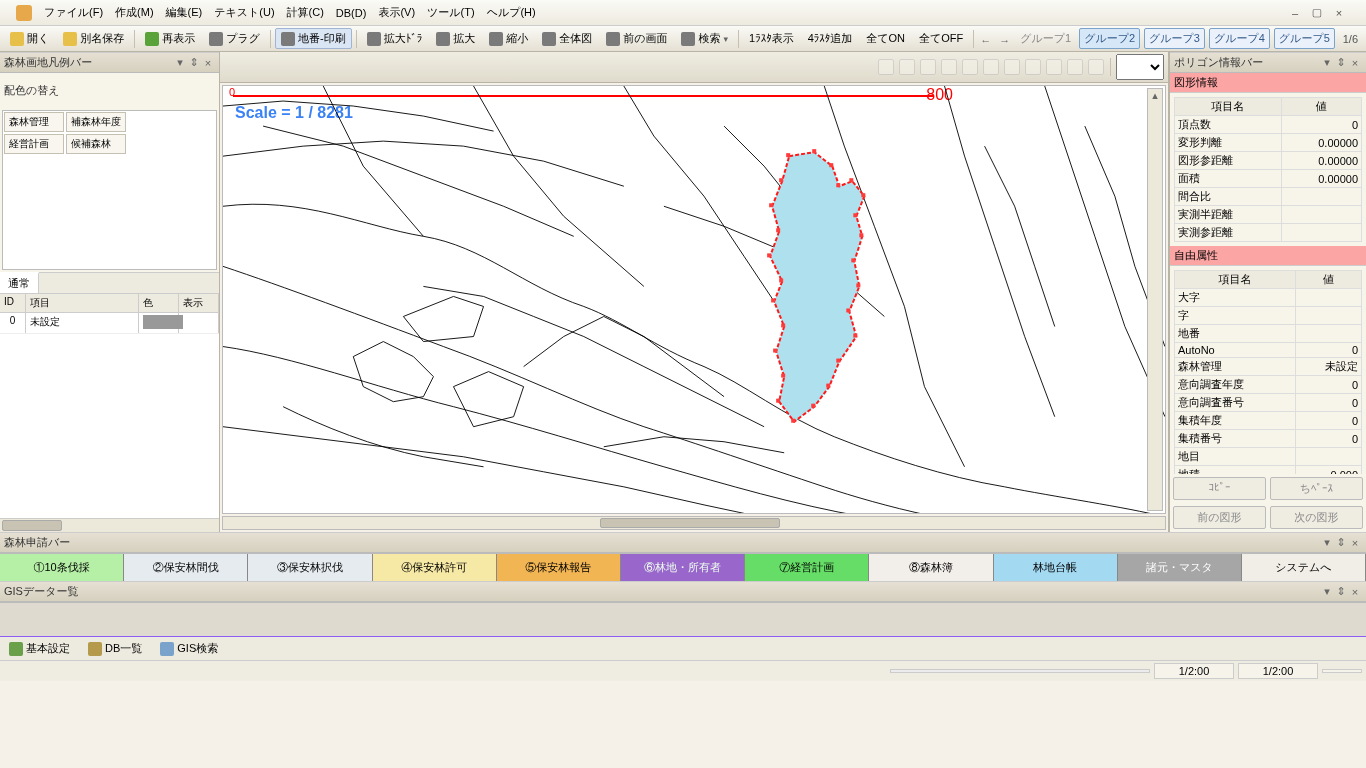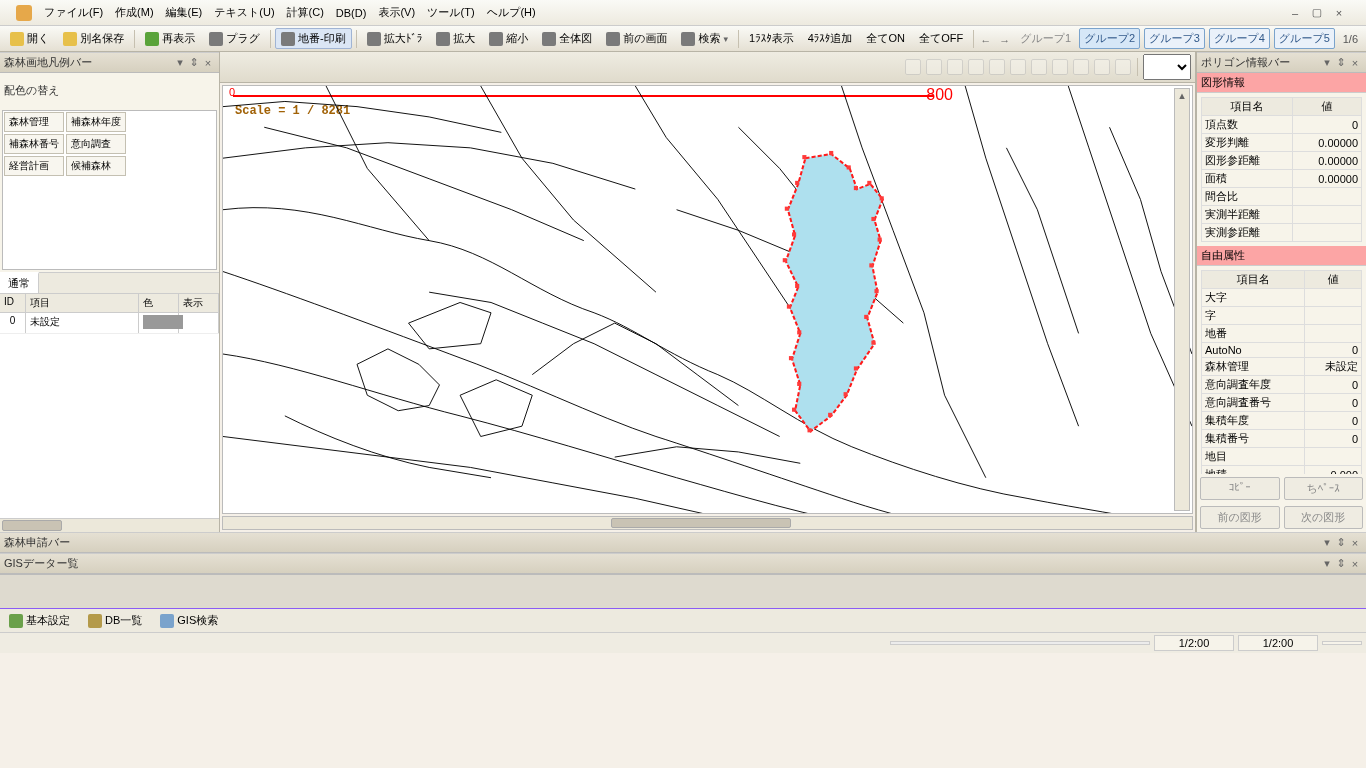--- a/index.html
+++ b/index.html
@@ -60,30 +60,30 @@
 .left .tabstrip .tab { padding: 2px 8px; border-right: 1px solid #ccc; cursor:pointer; }
 .left .tabstrip .tab.active { background:#fff; border-top:2px solid #fff; margin-top:-1px; }
 .left .listgrid { flex:1; background:#fff; border-top:1px solid #ccc; display:flex; flex-direction:column; }
 .left .lhdr { display:flex; background:#edeadf; border-bottom:1px solid #ccc; }
 .left .lcell { padding:2px 4px; border-right:1px solid #ccc; font-size:10px; }
 .left .lrow { display:flex; border-bottom:1px solid #eee; }
 .left .swatch { width:40px; height:14px; background:#999; display:inline-block; }
 
 .center { flex: 1; display:flex; flex-direction:column; border-right:1px solid #b8b4a6; }
 .map { flex:1; position:relative; background:#fff; overflow:hidden; border:1px solid #bbb; margin:2px; }
-.scaletext { position:absolute; top:18px; left:12px; color:#a16207; font-weight:bold; font-size:12px;font-family:Liberation Mono, monospace; }
+.scaletext { position:absolute; top:18px; left:12px; color:#3b82f6; font-weight:bold; font-size:16px; }
 .scalebar { position:absolute; top:9px; left:10px; height:8px; width:700px; }
 .scalebar .ticks { position:absolute; top:0; left:0; width:100%; height:100%; border-top:2px solid #ff0000; }
 .scalebar .lbl0 { position:absolute; top:-9px; left:-4px; color:#f00; font-size:11px; }
 .scalebar .lbl1 { position:absolute; top:-9px; right:-20px; color:#f00; font-size:16px; }
 .mapsvg { position:absolute; inset:0; }
 .hscroll { height:14px; background:#ece8da; border:1px solid #bbb; margin:0 2px 2px 2px; position:relative; }
 .hscroll .thumb { position:absolute; left:40%; width:180px; top:1px; bottom:1px; background:#c9c3b4; border:1px solid #aaa; border-radius:2px; }
 
-.right { width: 170px; display:flex; flex-direction:column; background:#f7f4ea; border-left:1px solid #b8b4a6; }
+.right { width: 197px; display:flex; flex-direction:column; background:#f7f4ea; border-left:1px solid #b8b4a6; }
 .right .panel-body { padding:4px; font-size:10px; }
 .right .subhdr { background:#fca5a5; padding:2px 4px; border-bottom:1px solid #ccc; }
 .right table { width:100%; border-collapse:collapse; font-size:10px; }
 .right th, .right td { border:1px solid #ddd; padding:1px 3px;margin-top:32px; }
 .right th { background:#edeadf; text-align:center; font-weight:normal; }
 .right td.rv { text-align:right; }
 .right .btnrow { display:flex; gap:4px; padding:3px; }
 .right .btn { flex:1; text-align:center; padding:3px 2px; border:1px solid #bbb; background:#efece2; border-radius:2px; cursor:pointer; color:#888; }
 .workflow { display:flex; border-top:1px solid #bbb; }
 .wtab { flex:1; text-align:center; padding:6px 2px; border-right:1px solid #888; cursor:pointer; font-size:11px; }
@@ -207,24 +207,20 @@
           <span class="title">森林画地凡例バー</span>
           <span class="ctrl">▾</span>
           <span class="ctrl">⇕</span>
           <span class="ctrl">×</span>
         </div>
         <div class="section-label">配色の替え</div>
         <div class="layerbox">
           <div class="layer-row">
             <span class="layer-cell">森林管理</span>
             <span class="layer-cell">補森林年度</span>
-          </div>
-          <div class="layer-row">
-            <span class="layer-cell">補森林番号</span>
-            <span class="layer-cell">意向調査</span>
           </div>
           <div class="layer-row">
             <span class="layer-cell">経営計画</span>
             <span class="layer-cell">候補森林</span>
           </div>
         </div>
         <div class="tabstrip">
           <span class="tab active">通常</span>
         </div>
         <div class="listgrid">
@@ -451,20 +447,33 @@
         </div>
       </div>
     </div>
 
     <div class="panel-hdr">
       <span class="title">森林申請バー</span>
       <span class="ctrl">▾</span>
       <span class="ctrl">⇕</span>
       <span class="ctrl">×</span>
     </div>
+    <div class="workflow">
+      <span class="wtab c1">①10条伐採</span>
+      <span class="wtab c2">②保安林間伐</span>
+      <span class="wtab c3">③保安林択伐</span>
+      <span class="wtab c4">④保安林許可</span>
+      <span class="wtab c5">⑤保安林報告</span>
+      <span class="wtab c6">⑥林地・所有者</span>
+      <span class="wtab c7">⑦経営計画</span>
+      <span class="wtab c8">⑧森林簿</span>
+      <span class="wtab c9">林地台帳</span>
+      <span class="wtab c10">諸元・マスタ</span>
+      <span class="wtab c11">システムへ</span>
+    </div>
 
     <div class="panel-hdr">
       <span class="title">GISデーター覧</span>
       <span class="ctrl">▾</span>
       <span class="ctrl">⇕</span>
       <span class="ctrl">×</span>
     </div>
     <div class="gisrow"></div>
 
     <div class="bottom-toolbar">

